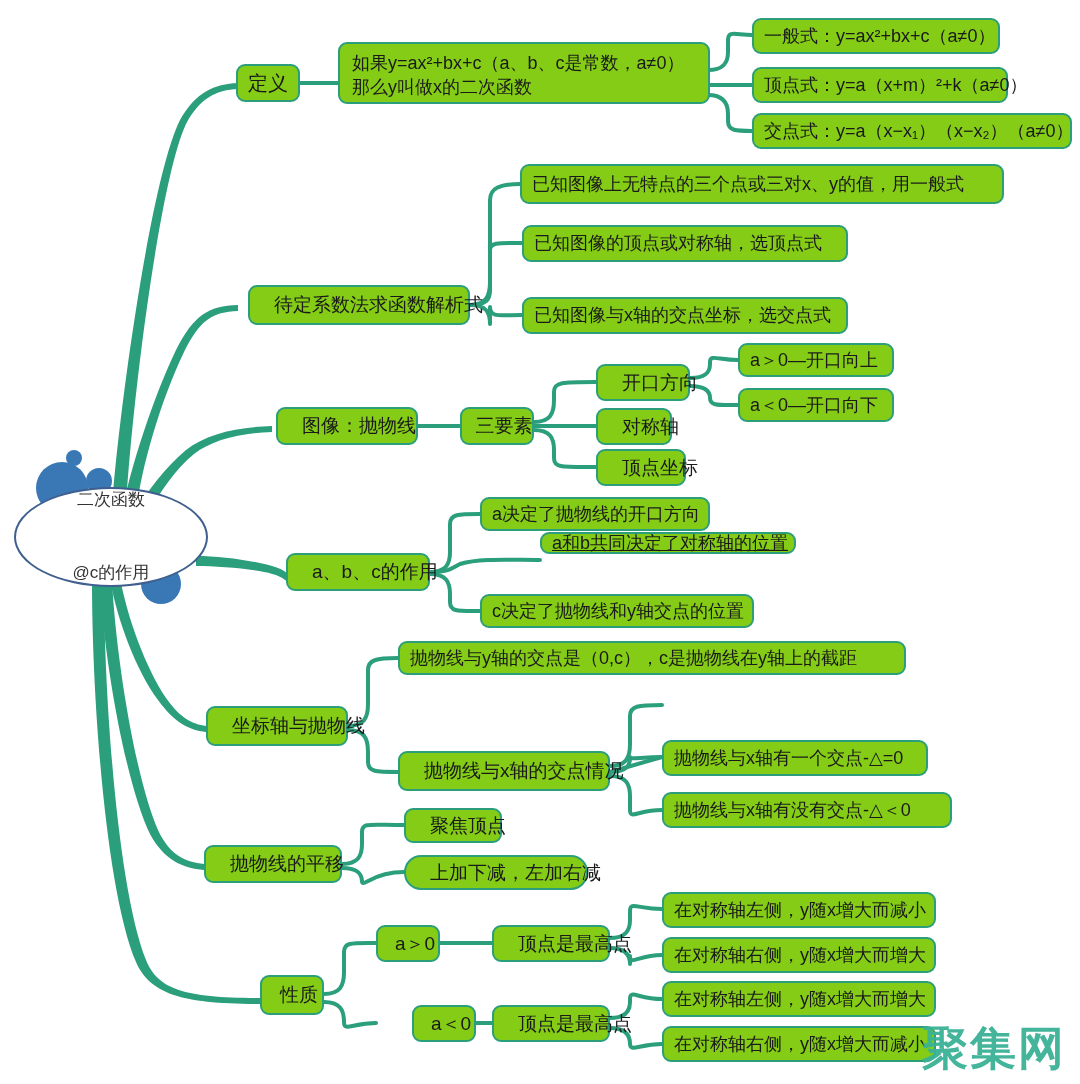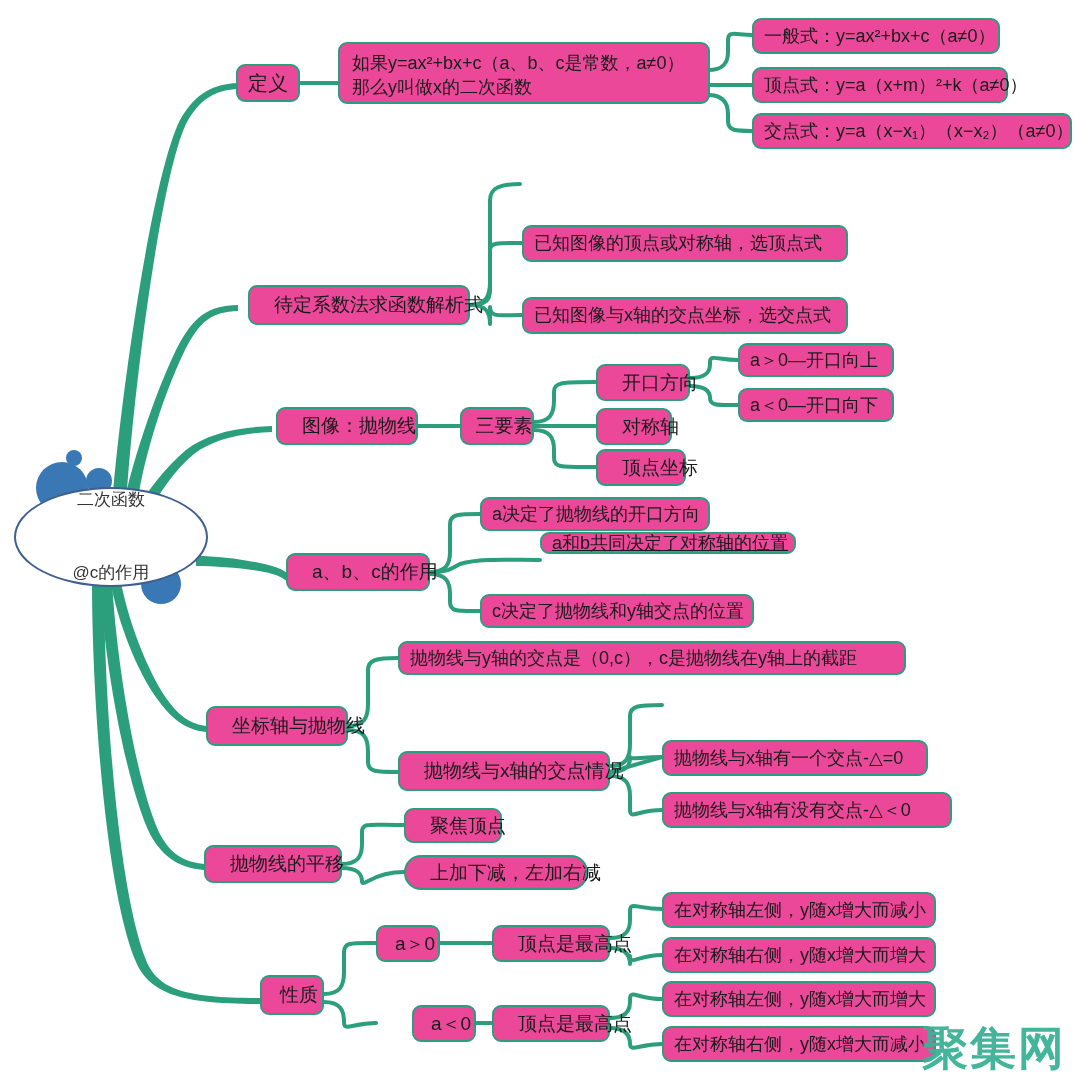--- a/index.html
+++ b/index.html
@@ -17,21 +17,21 @@
   #wires{
     position:absolute;
     left:0;top:0;
     width:1080px;height:1084px;
     pointer-events:none;
   }
   
   .node{
     position:absolute;
     box-sizing:border-box;
-    background:#ec4899;
+    background:#84cc16;
     border:2px solid #2b9e7c;
     border-radius:9px;
     color:#1a1a1a;
     display:flex;
     align-items:center;
     justify-content:flex-start;
     padding:3px 10px;
     line-height:1.35;
     white-space:nowrap;
     z-index:3;
@@ -184,20 +184,21 @@
     <div>如果y=ax²+bx+c（a、b、c是常数，a≠0）</div>
     <div>那么y叫做x的二次函数</div>
   </div>
 
   <div class="node fs18" style="left:752px;top:18px;width:248px;height:36px;">一般式：y=ax²+bx+c（a≠0）</div>
   <div class="node fs18" style="left:752px;top:67px;width:256px;height:36px;">顶点式：y=a（x+m）²+k（a≠0）</div>
   <div class="node fs18" style="left:752px;top:113px;width:320px;height:36px;">交点式：y=a（x−x₁）（x−x₂）（a≠0）</div>
 
   <div class="node fs19" style="left:248px;top:285px;width:222px;height:40px;">待定系数法求函数解析式</div>
 
+  <div class="node fs18" style="left:520px;top:164px;width:484px;height:40px;">已知图像上无特点的三个点或三对x、y的值，用一般式</div>
   <div class="node fs18" style="left:522px;top:225px;width:326px;height:37px;">已知图像的顶点或对称轴，选顶点式</div>
   <div class="node fs18" style="left:522px;top:297px;width:326px;height:37px;">已知图像与x轴的交点坐标，选交点式</div>
 
   <div class="node fs19" style="left:276px;top:407px;width:142px;height:38px;">图像：抛物线</div>
 
   <div class="node fs19 center-text" style="left:460px;top:407px;width:74px;height:38px;">三要素</div>
 
   <div class="node fs19" style="left:596px;top:364px;width:94px;height:37px;">开口方向</div>
   <div class="node fs19" style="left:596px;top:408px;width:76px;height:37px;">对称轴</div>
   <div class="node fs19" style="left:596px;top:449px;width:90px;height:37px;">顶点坐标</div>

